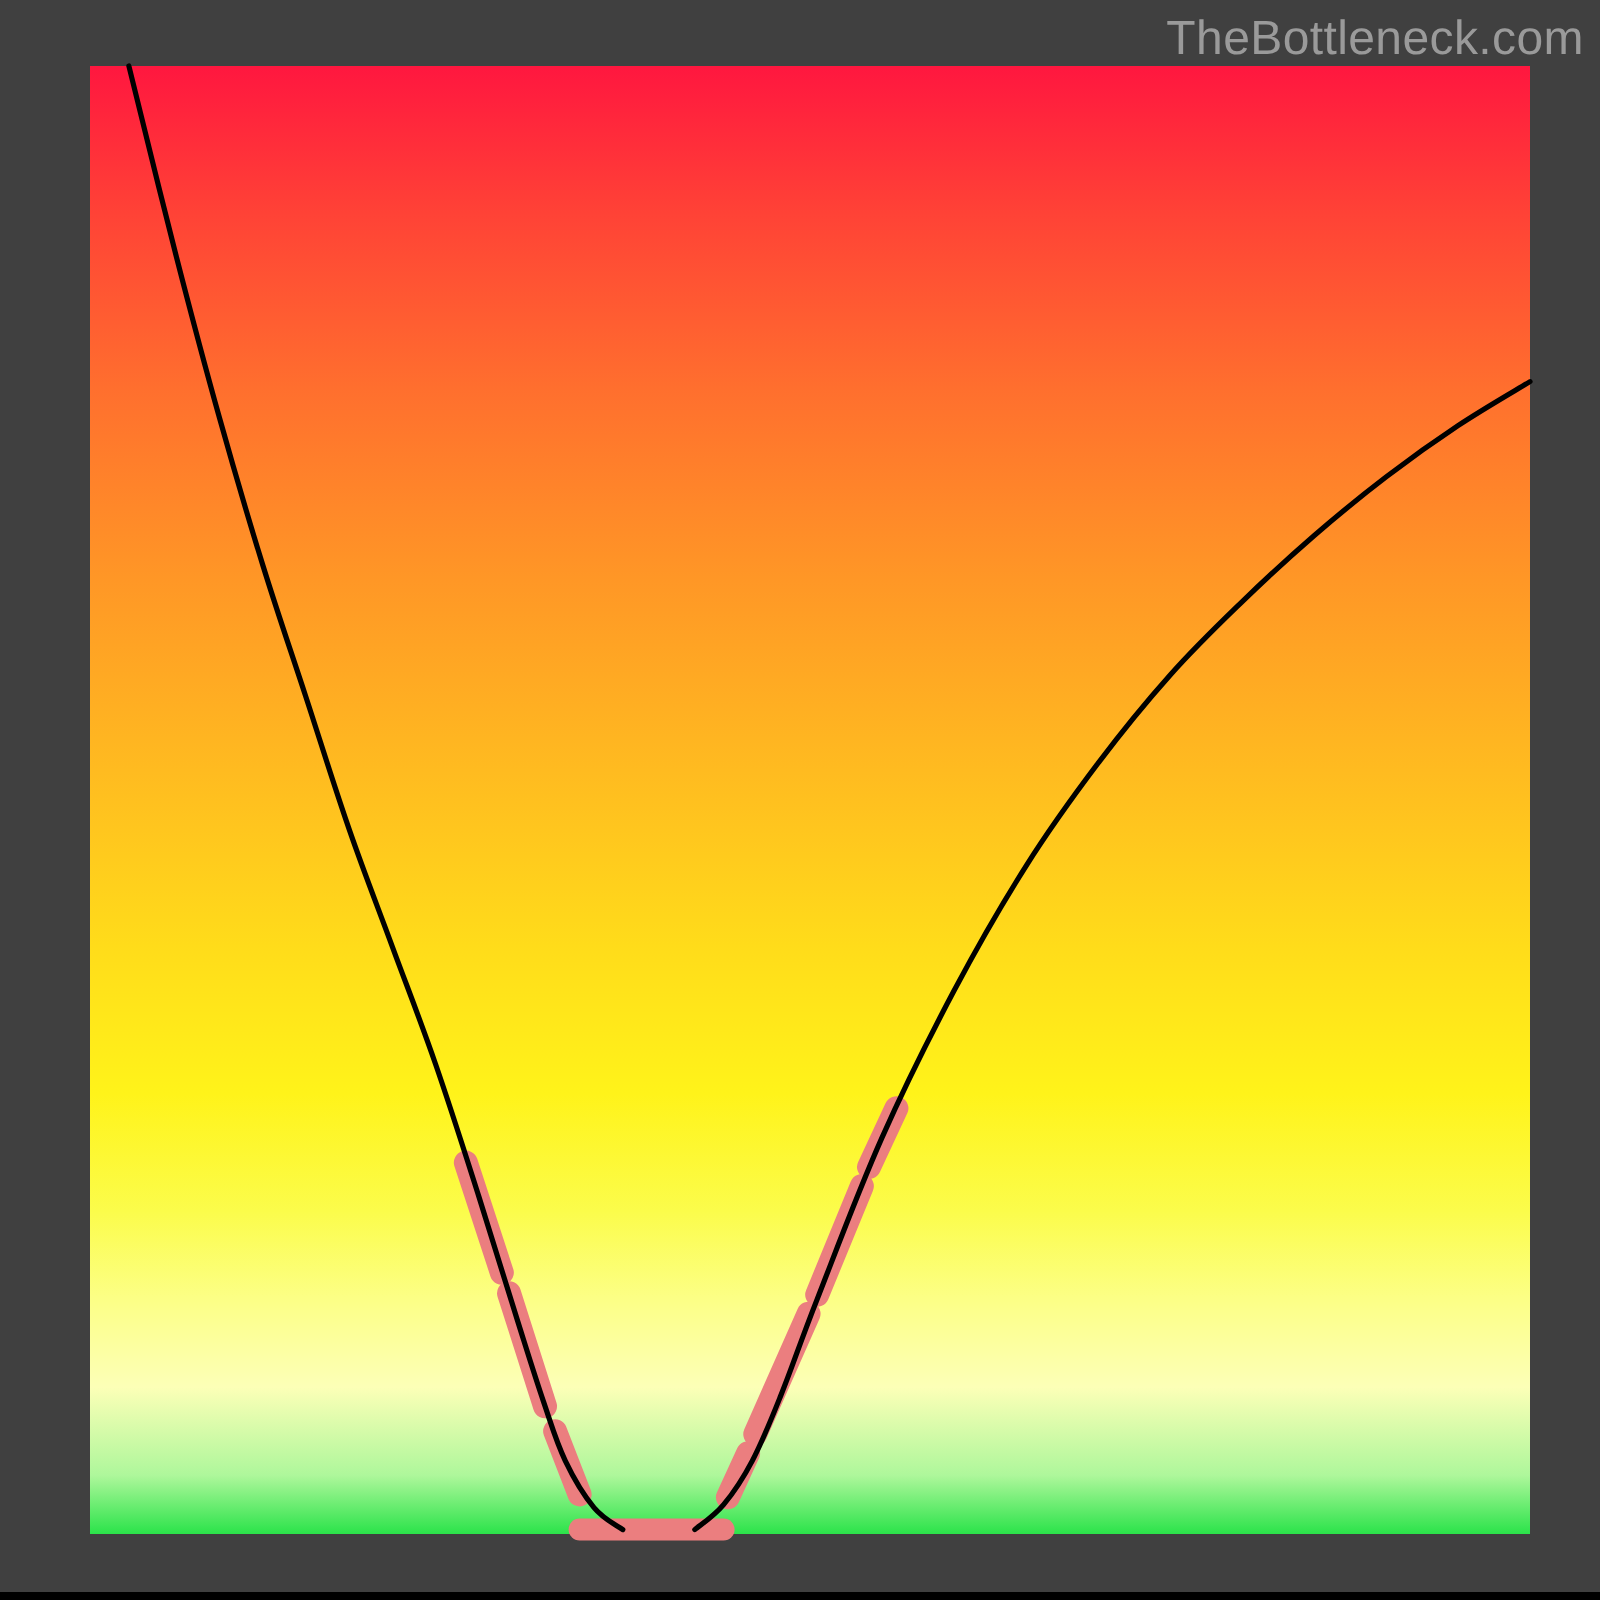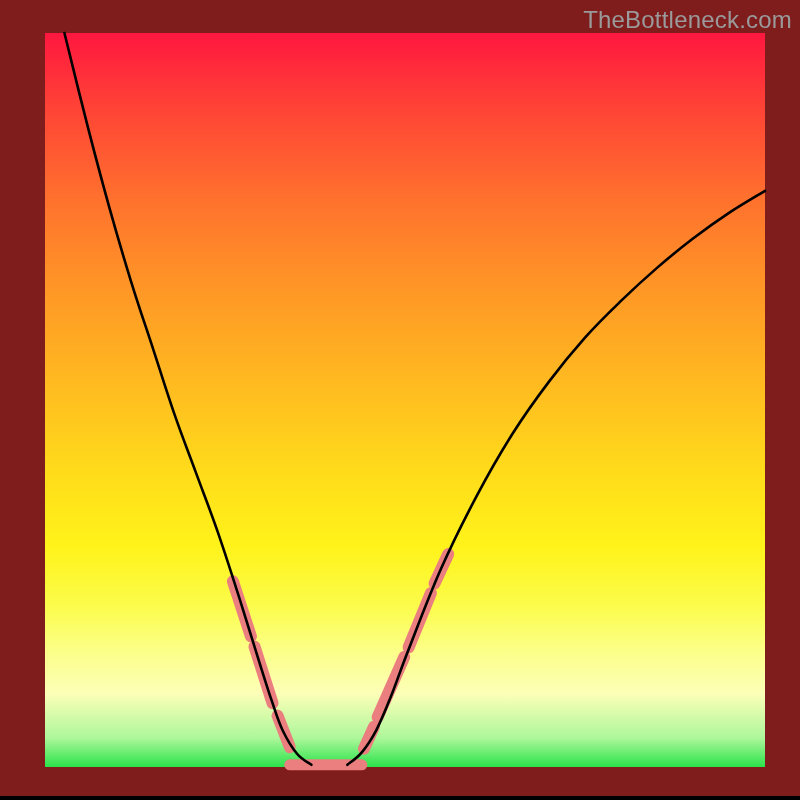--- a/index.html
+++ b/index.html
@@ -10,21 +10,21 @@
     overflow: hidden;
     background: #000;
     font-family: Arial, Helvetica, sans-serif;
   }
   .frame {
     position: absolute;
     left: 0;
     top: 0;
     width: 800px;
     height: 796px;
-    background: #7f1d1d;
+    background: #404040;
   }
   .watermark {
     position: absolute;
     top: 6px;
     right: 8px;
     color: #9a9a9a;
     font-size: 24px;
     font-weight: 400;
     letter-spacing: 0.2px;
     font-family: Arial, Helvetica, sans-serif;

